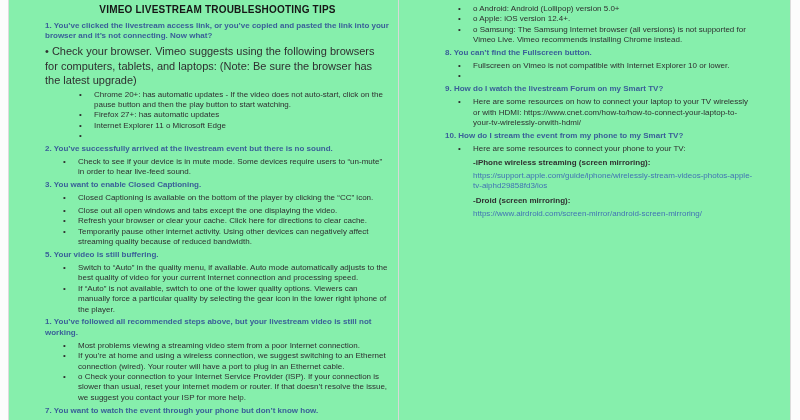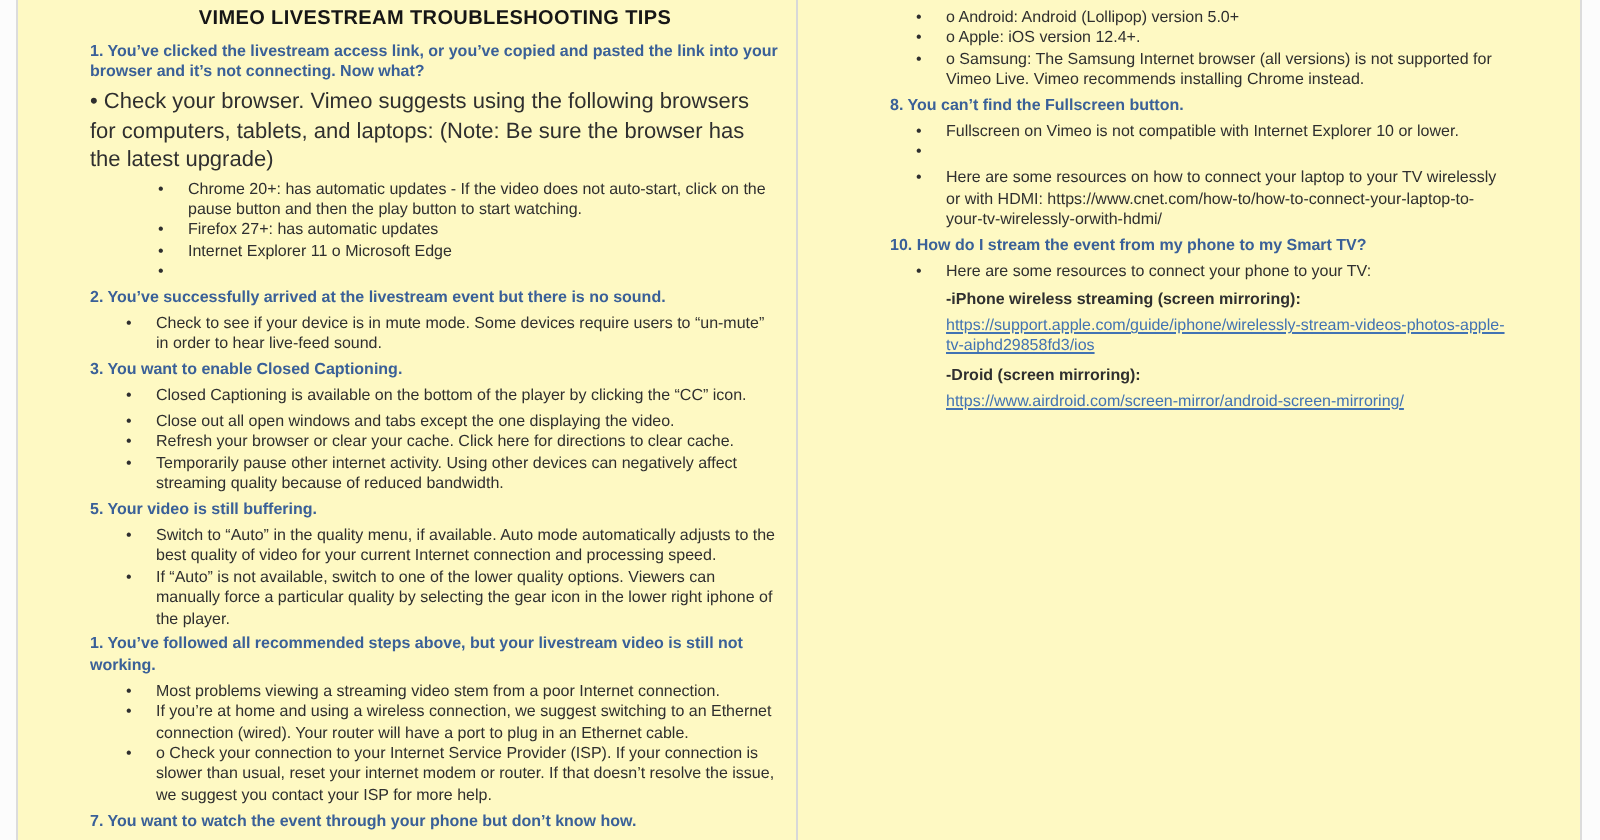--- a/index.html
+++ b/index.html
@@ -1,37 +1,37 @@
 <!DOCTYPE html>
 <html><head>
 <meta charset="utf-8">
 <style>
   html,body { margin:0; padding:0; background:#ffffff; }
   body { font-family:"Liberation Sans","DejaVu Sans",sans-serif; }
   .frame { position:relative; width:800px; height:420px; background:#fcfcfc; overflow:hidden; }
-  .page { position:absolute; top:0; bottom:0; background:#fef9c3; box-sizing:border-box; }
+  .page { position:absolute; top:0; bottom:0; background:#86efac; box-sizing:border-box; }
   .page-left  { left:8px;  width:391px; border-left:1px solid #dcdcdc; border-right:1px solid #d8d8d8;
                 padding:4px 8px 0 36px; }
   .page-right { left:399px; width:392px; border-right:1px solid #dcdcdc;
                 padding:4px 36px 0 46px; }
 
   .doc-title { text-align:center; font-weight:bold; font-size:10px; color:#161616;
                letter-spacing:.2px; margin:0 0 6px 0; }
   .h   { color:#3a6098; font-weight:bold; font-size:8px; line-height:1.3; margin:0 0 2.5px 0; }
   .p   { color:#2f2f2f; font-size:11px; line-height:1.3; margin:0 0 2.5px 0; }
   .ul  { margin:0 0 2.5px 0; }
   .li  { display:flex; color:#2f2f2f; font-size:8px; line-height:1.3; }
   .li .blt { flex:0 0 15px; color:#2f2f2f; }
   .li .txt { flex:1 1 auto; }
   .l1  { padding-left:18px; }
   .l2  { padding-left:34px; }
   .page-right .l1 { padding-left:13px; }
   .sub-label { font-weight:bold; color:#2f2f2f; font-size:8px; line-height:1.3;
                margin:4px 0 2.5px 28px; }
-  .link { color:#4273b3; text-decoration:underline; font-size:8px; line-height:1.3;
+  .link { color:#4273b3; font-size:8px; line-height:1.3;
           margin:2px 0 2.5px 28px; word-break:break-all; display:block; cursor:pointer; }
 </style>
 </head>
 <body>
 
 <div class="frame">
 
   <div class="page page-left">
     <div class="doc-title">VIMEO LIVESTREAM TROUBLESHOOTING TIPS</div>
 
@@ -144,20 +144,21 @@
       <div class="li l1">
           <span class="blt">•</span>
           <span class="txt">Fullscreen on Vimeo is not compatible with Internet Explorer 10 or lower.</span>
         </div>
       <div class="li l1">
           <span class="blt">•</span>
           <span class="txt"></span>
         </div>
     </div>
 
+    <div class="h">9. How do I watch the livestream Forum on my Smart TV?</div>
     <div class="ul">
       <div class="li l1">
           <span class="blt">•</span>
           <span class="txt">Here are some resources on how to connect your laptop to your TV wirelessly or with HDMI: https://www.cnet.com/how-to/how-to-connect-your-laptop-to-your-tv-wirelessly-orwith-hdmi/</span>
         </div>
     </div>
 
     <div class="h">10. How do I stream the event from my phone to my Smart TV?</div>
     <div class="ul">
       <div class="li l1">

